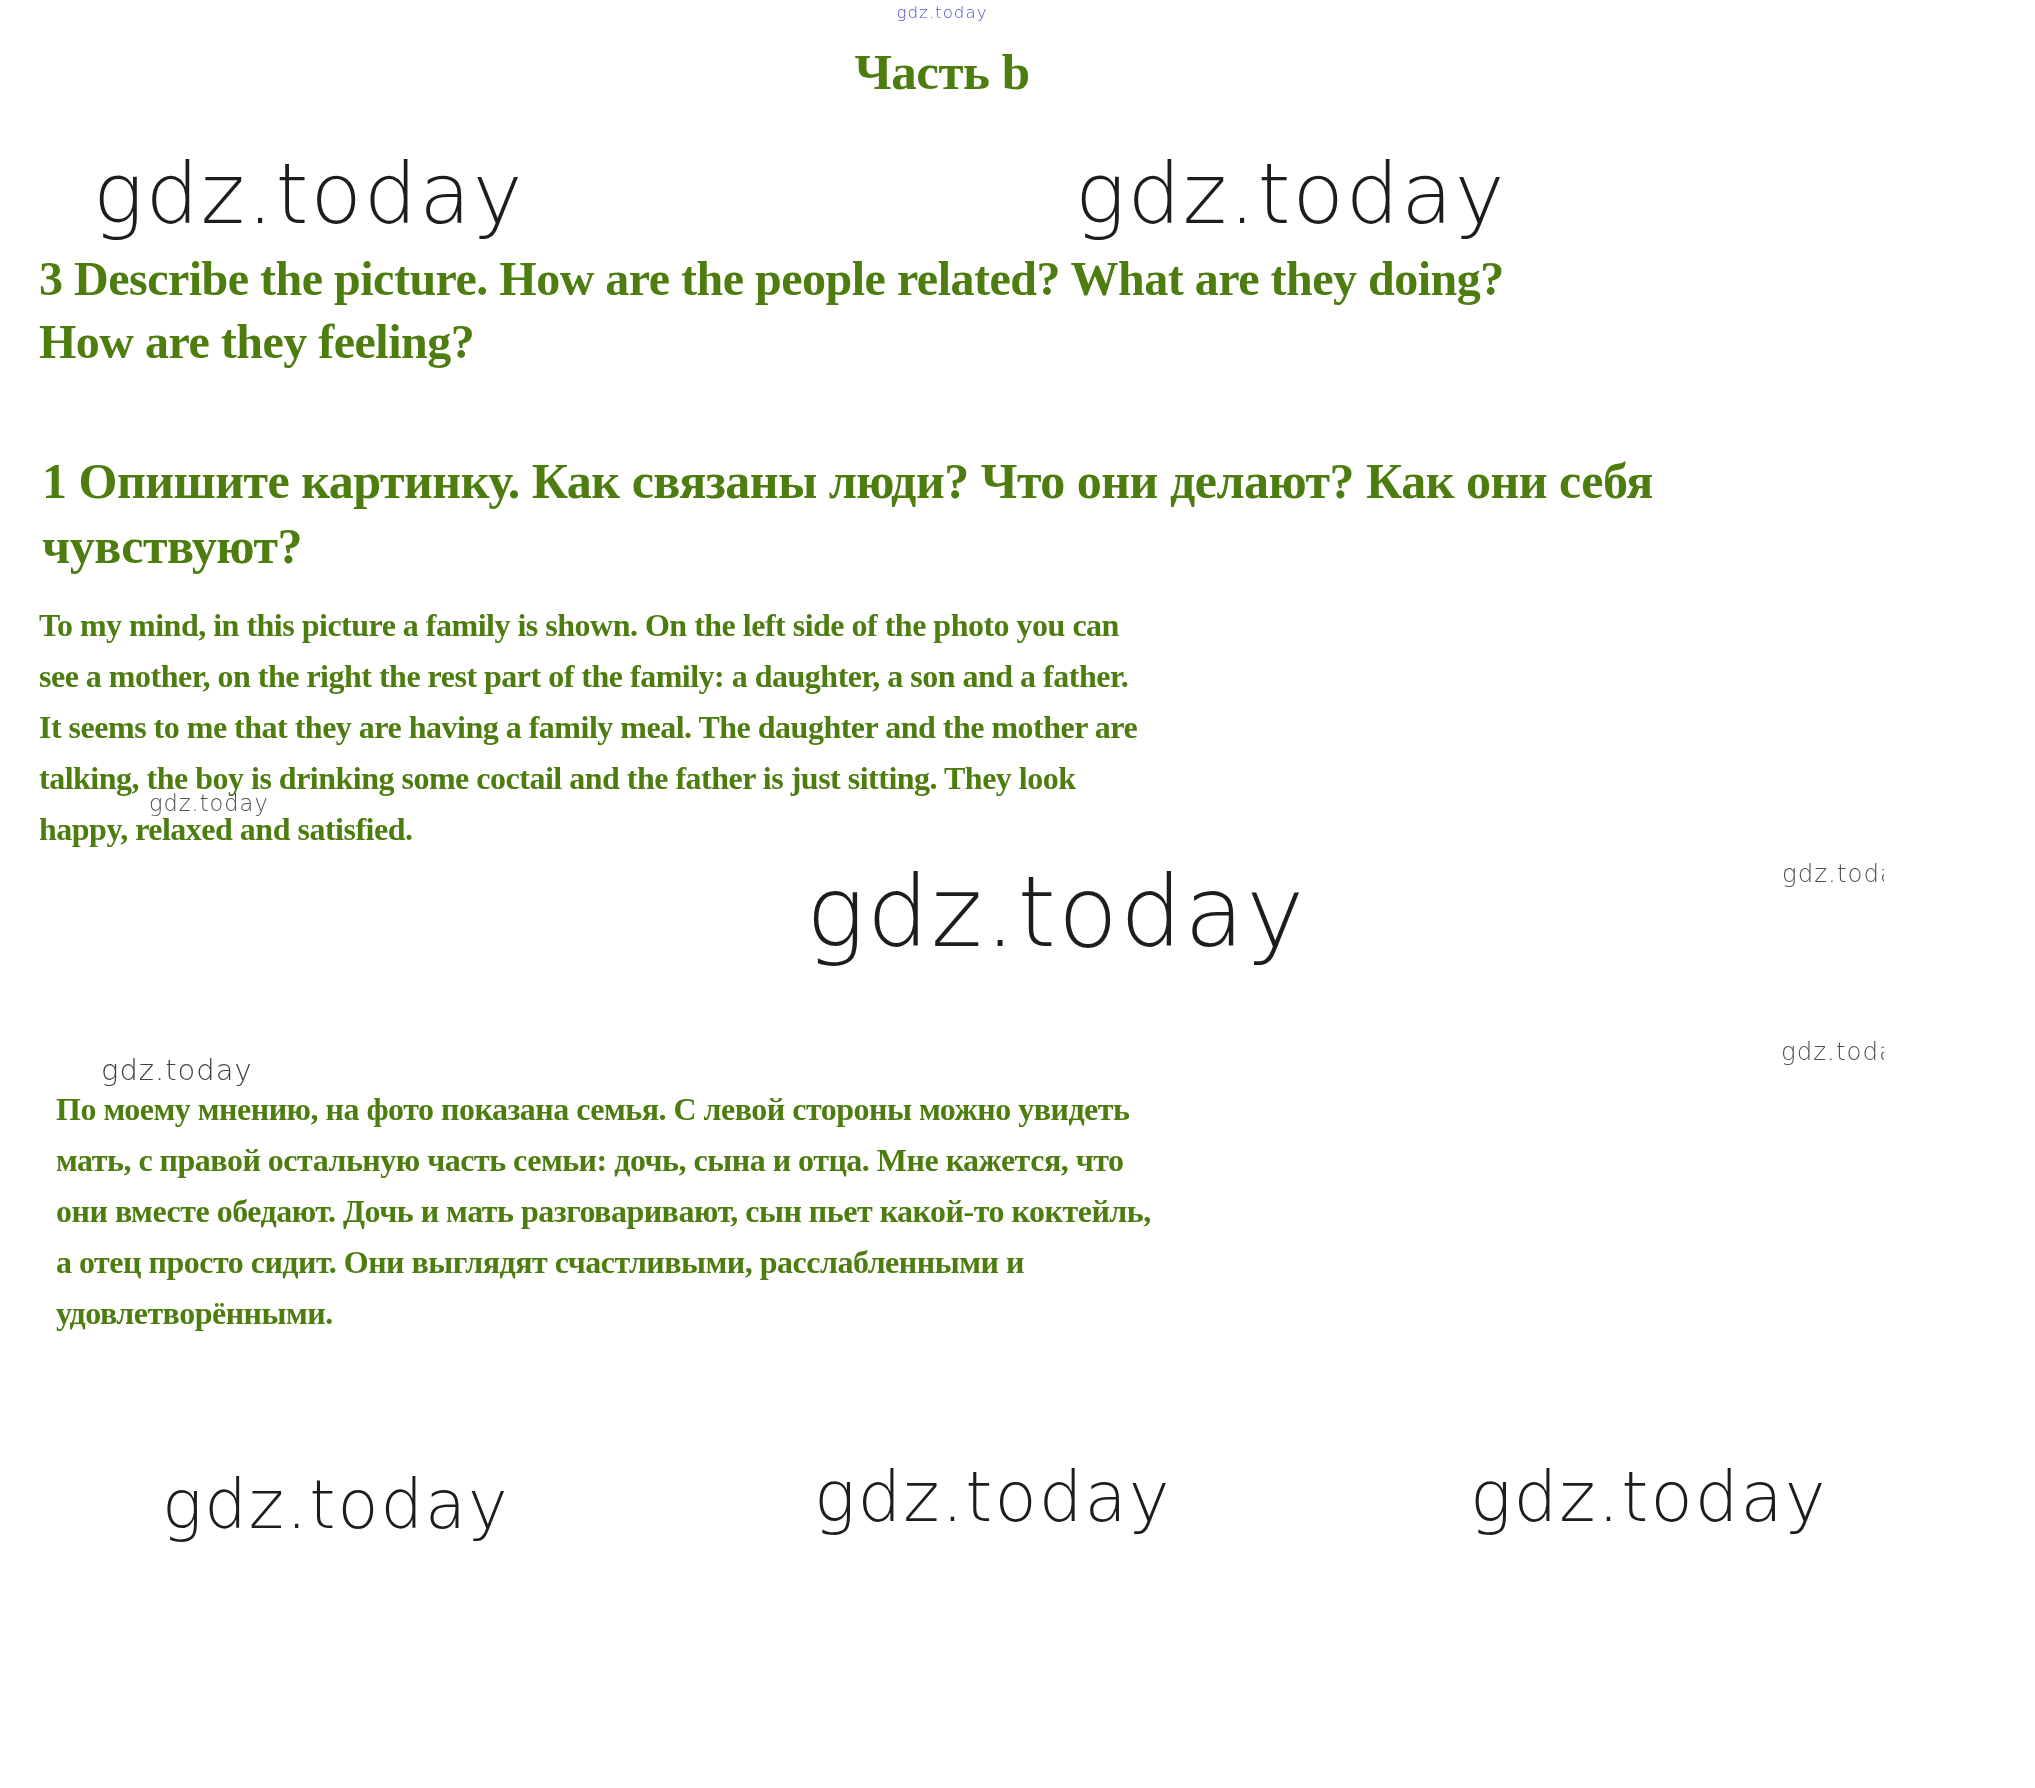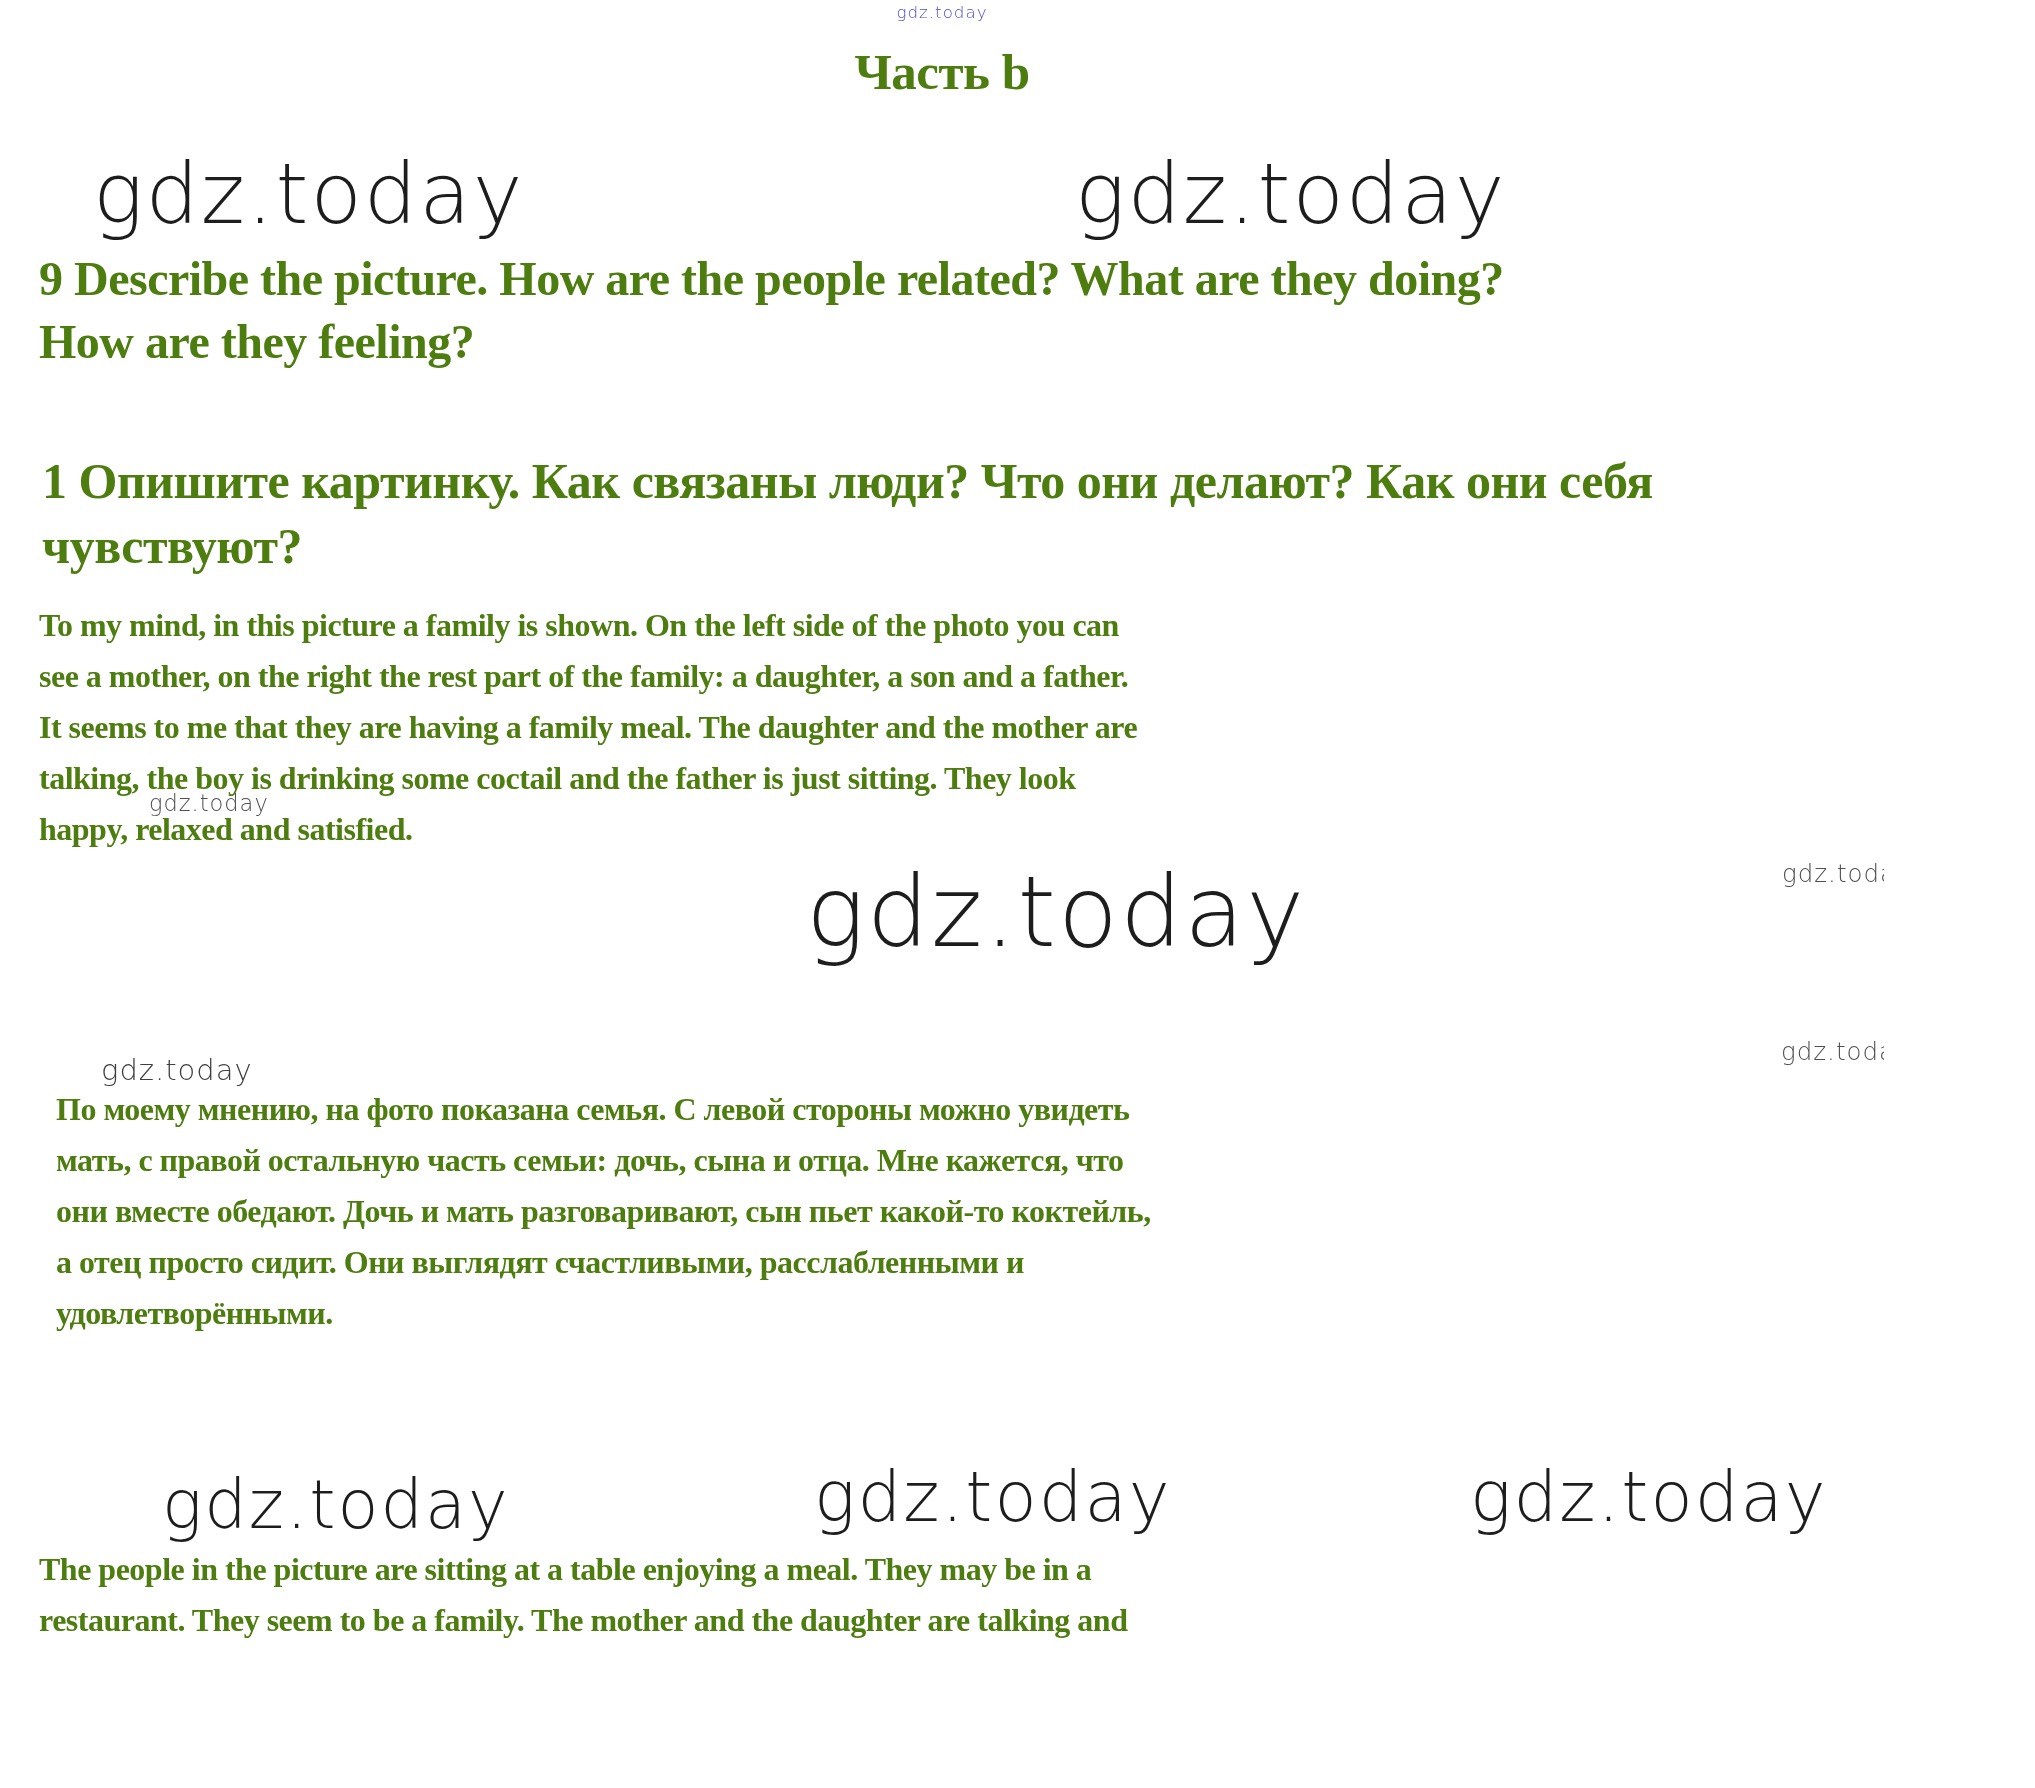--- a/index.html
+++ b/index.html
@@ -38,21 +38,21 @@
 
 <div id="canvas">
 
   <div class="abs wm" style="left:0;top:2px;width:100%;text-align:center;font-size:16.7px;color:#4d4dd0;letter-spacing:1px;">gdz.today</div>
 
   <div class="abs serif heading" style="left:0;top:43px;width:100%;text-align:center;font-size:51px;">Часть b</div>
 
   <div class="abs wm" style="left:93px;top:145px;font-size:84px;">gdz.today</div>
   <div class="abs wm" style="left:1075px;top:145px;font-size:84px;">gdz.today</div>
 
-  <div class="abs serif heading" style="left:39px;top:247px;font-size:48px;line-height:63px;">9 Describe the picture. How are the people related? What are they doing?
+  <div class="abs serif heading" style="left:39px;top:247px;font-size:48px;line-height:63px;">3 Describe the picture. How are the people related? What are they doing?
 How are they feeling?</div>
 
   <div class="abs serif heading" style="left:42px;top:449px;font-size:50px;line-height:65px;">1 Опишите картинку. Как связаны люди? Что они делают? Как они себя
 чувствуют?</div>
 
   <div class="abs serif para" style="left:39px;top:600px;">To my mind, in this picture a family is shown. On the left side of the photo you can
 see a mother, on the right the rest part of the family: a daughter, a son and a father.
 It seems to me that they are having a family meal. The daughter and the mother are
 talking, the boy is drinking some coctail and the father is just sitting. They look
 happy, relaxed and satisfied.</div>
@@ -70,17 +70,15 @@
   <div class="abs serif para" style="left:56px;top:1084px;">По моему мнению, на фото показана семья. С левой стороны можно увидеть
 мать, с правой остальную часть семьи: дочь, сына и отца. Мне кажется, что
 они вместе обедают. Дочь и мать разговаривают, сын пьет какой-то коктейль,
 а отец просто сидит. Они выглядят счастливыми, расслабленными и
 удовлетворёнными.</div>
 
   <div class="abs wm" style="left:162px;top:1466px;font-size:67px;">gdz.today</div>
   <div class="abs wm" style="left:814px;top:1457px;font-size:69px;">gdz.today</div>
   <div class="abs wm" style="left:1470px;top:1457px;font-size:69px;">gdz.today</div>
 
-  <div class="abs serif para" style="left:39px;top:1544px;">The people in the picture are sitting at a table enjoying a meal. They may be in a
-restaurant. They seem to be a family. The mother and the daughter are talking and</div>
 
 </div>
 
 
 </body></html>

